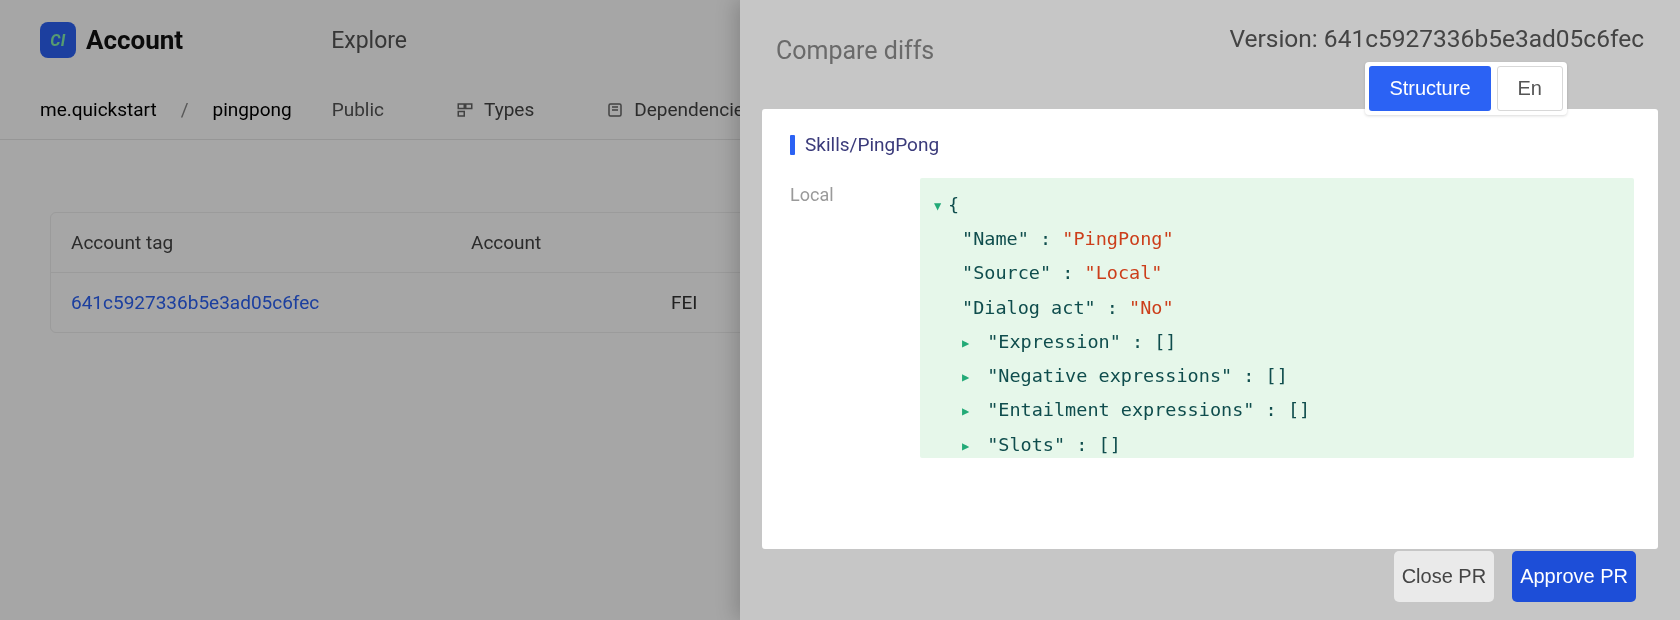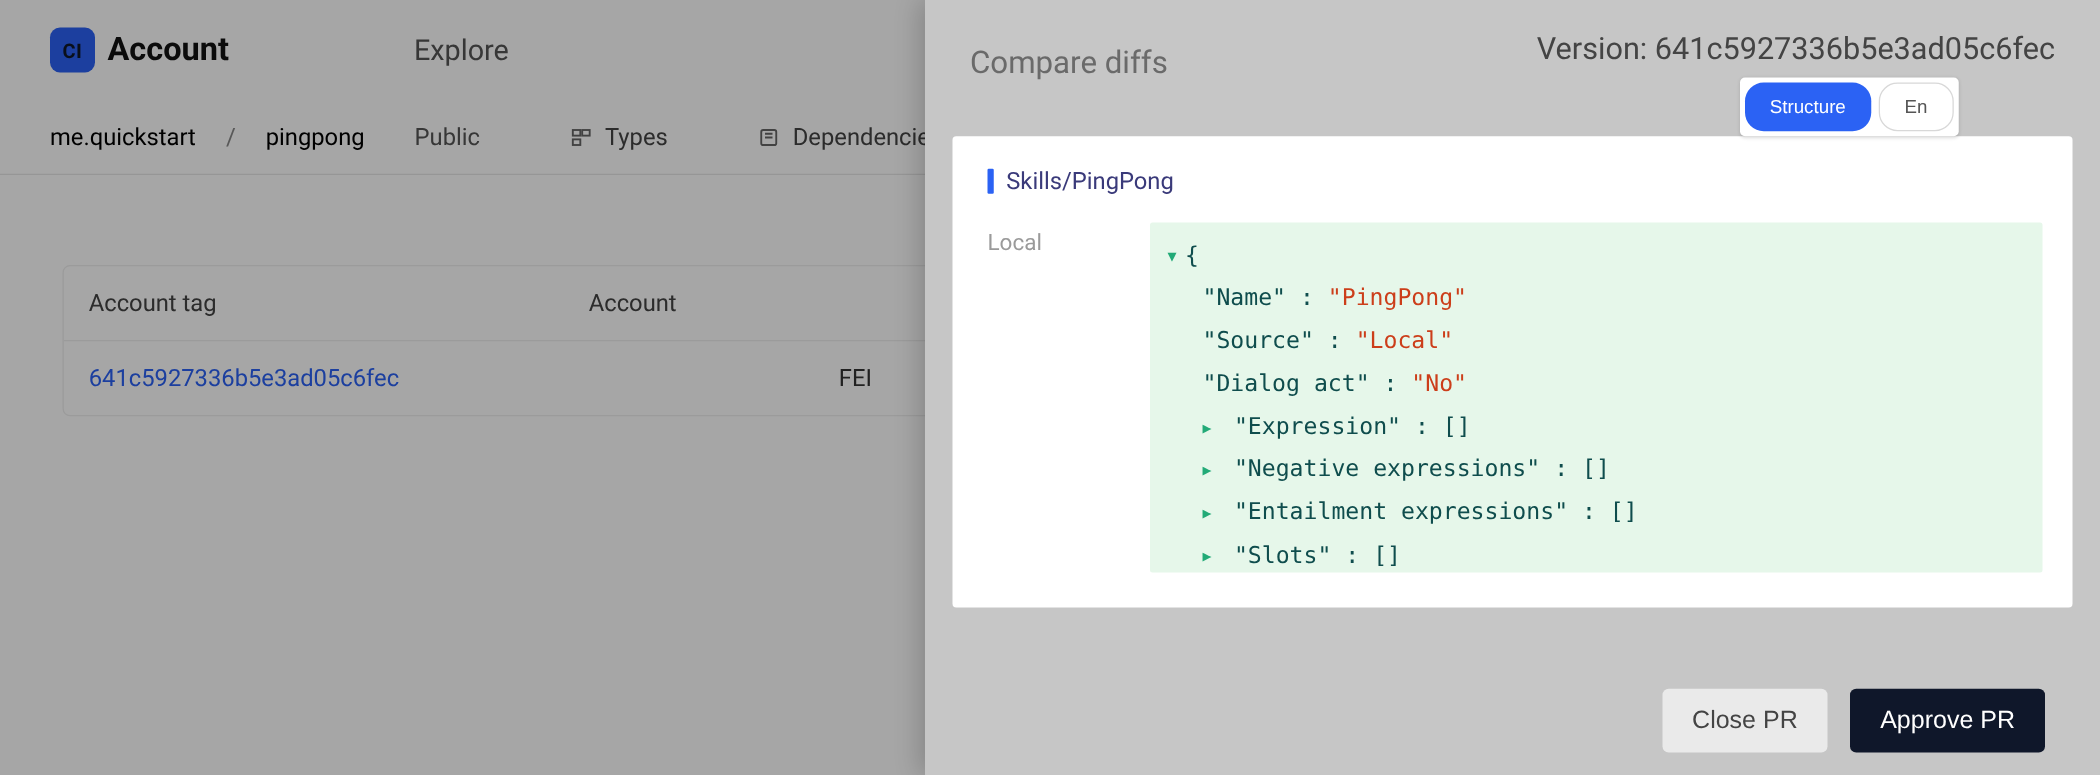--- a/index.html
+++ b/index.html
@@ -31,22 +31,23 @@
       align-items: center;
       padding: 0 40px;
       gap: 28px;
       background: #fff;
     }
     .logo-wrap { display:flex; align-items:center; gap:10px; }
     .logo-box {
       width: 36px; height: 36px; border-radius: 8px;
       background: #2b62f4;
       display:flex; align-items:center; justify-content:center;
-      color: #0f172a; font-weight: 700; font-size: 16px;
+      color: #86efac; font-weight: 700; font-size: 16px;
       letter-spacing: 0.5px;
+      font-style: italic;
     }
     .brand { font-size: 26px; font-weight: 700; color: #111; }
     .nav-explore { font-size: 23px; color: #555; margin-left: 120px; }
 
     .subbar {
       height: 60px;
       display:flex;
       align-items:center;
       padding: 0 40px;
       gap: 24px;
@@ -111,43 +112,43 @@
       top: 62px; right: 113px;
       display:flex;
       background: #fff;
       border-radius: 4px;
       padding: 4px;
       box-shadow: 0 1px 3px rgba(0,0,0,0.15);
     }
     .tab-btn {
       border: none;
       background: transparent;
-      font-size: 15px;
+      font-size: 20px;
       padding: 10px 20px;
-      border-radius: 15px;
+      border-radius: 3px;
       color: #555;
       cursor: pointer;
       text-align: center;
     }
     .tab-btn.active {
       background: #2b62f4;
       color: #fff;
     }
     .tab-btn.secondary {
       border: 1px solid #d8d8d8;
       margin-left: 6px;
     }
 
     .diff-card {
       margin: 32px 22px 0 22px;
       background: #fff;
       border-radius: 3px;
       padding: 24px 24px 30px 28px;
       flex: 0 0 auto;
-      height: 377px;
+      height: 440px;
       overflow: hidden;
     }
     .skill-title {
       display:flex; align-items:center; gap:10px;
       font-size: 19px; color:#3a3a7a;
       margin-bottom: 22px;
     }
     .skill-bar { width:5px; height:20px; background:#2b62f4; border-radius:1px; }
 
     .diff-grid {
@@ -178,27 +179,27 @@
     .indent1 { padding-left: 28px; }
     .indent2 { padding-left: 28px; }
 
     .panel-footer {
       position:absolute;
       bottom: 18px; right: 44px;
       display:flex; gap:18px;
     }
     .footer-btn {
       font-size: 20px;
-      padding: 14px 24px;
+      padding: 14px 8px;
       border-radius: 5px;
       border: none;
       cursor: pointer;
     }
     .btn-close { background:#eaeaea; color:#444; }
-    .btn-approve { background:#0f172a; color:#fff; }
+    .btn-approve { background:#1d4ed8; color:#fff; }
   </style>
 </head>
 <body>
 
 <div class="bg-page">
   <div class="topbar">
     <div class="logo-wrap">
       <div class="logo-box">CI</div>
       <div class="brand">Account</div>
     </div>

